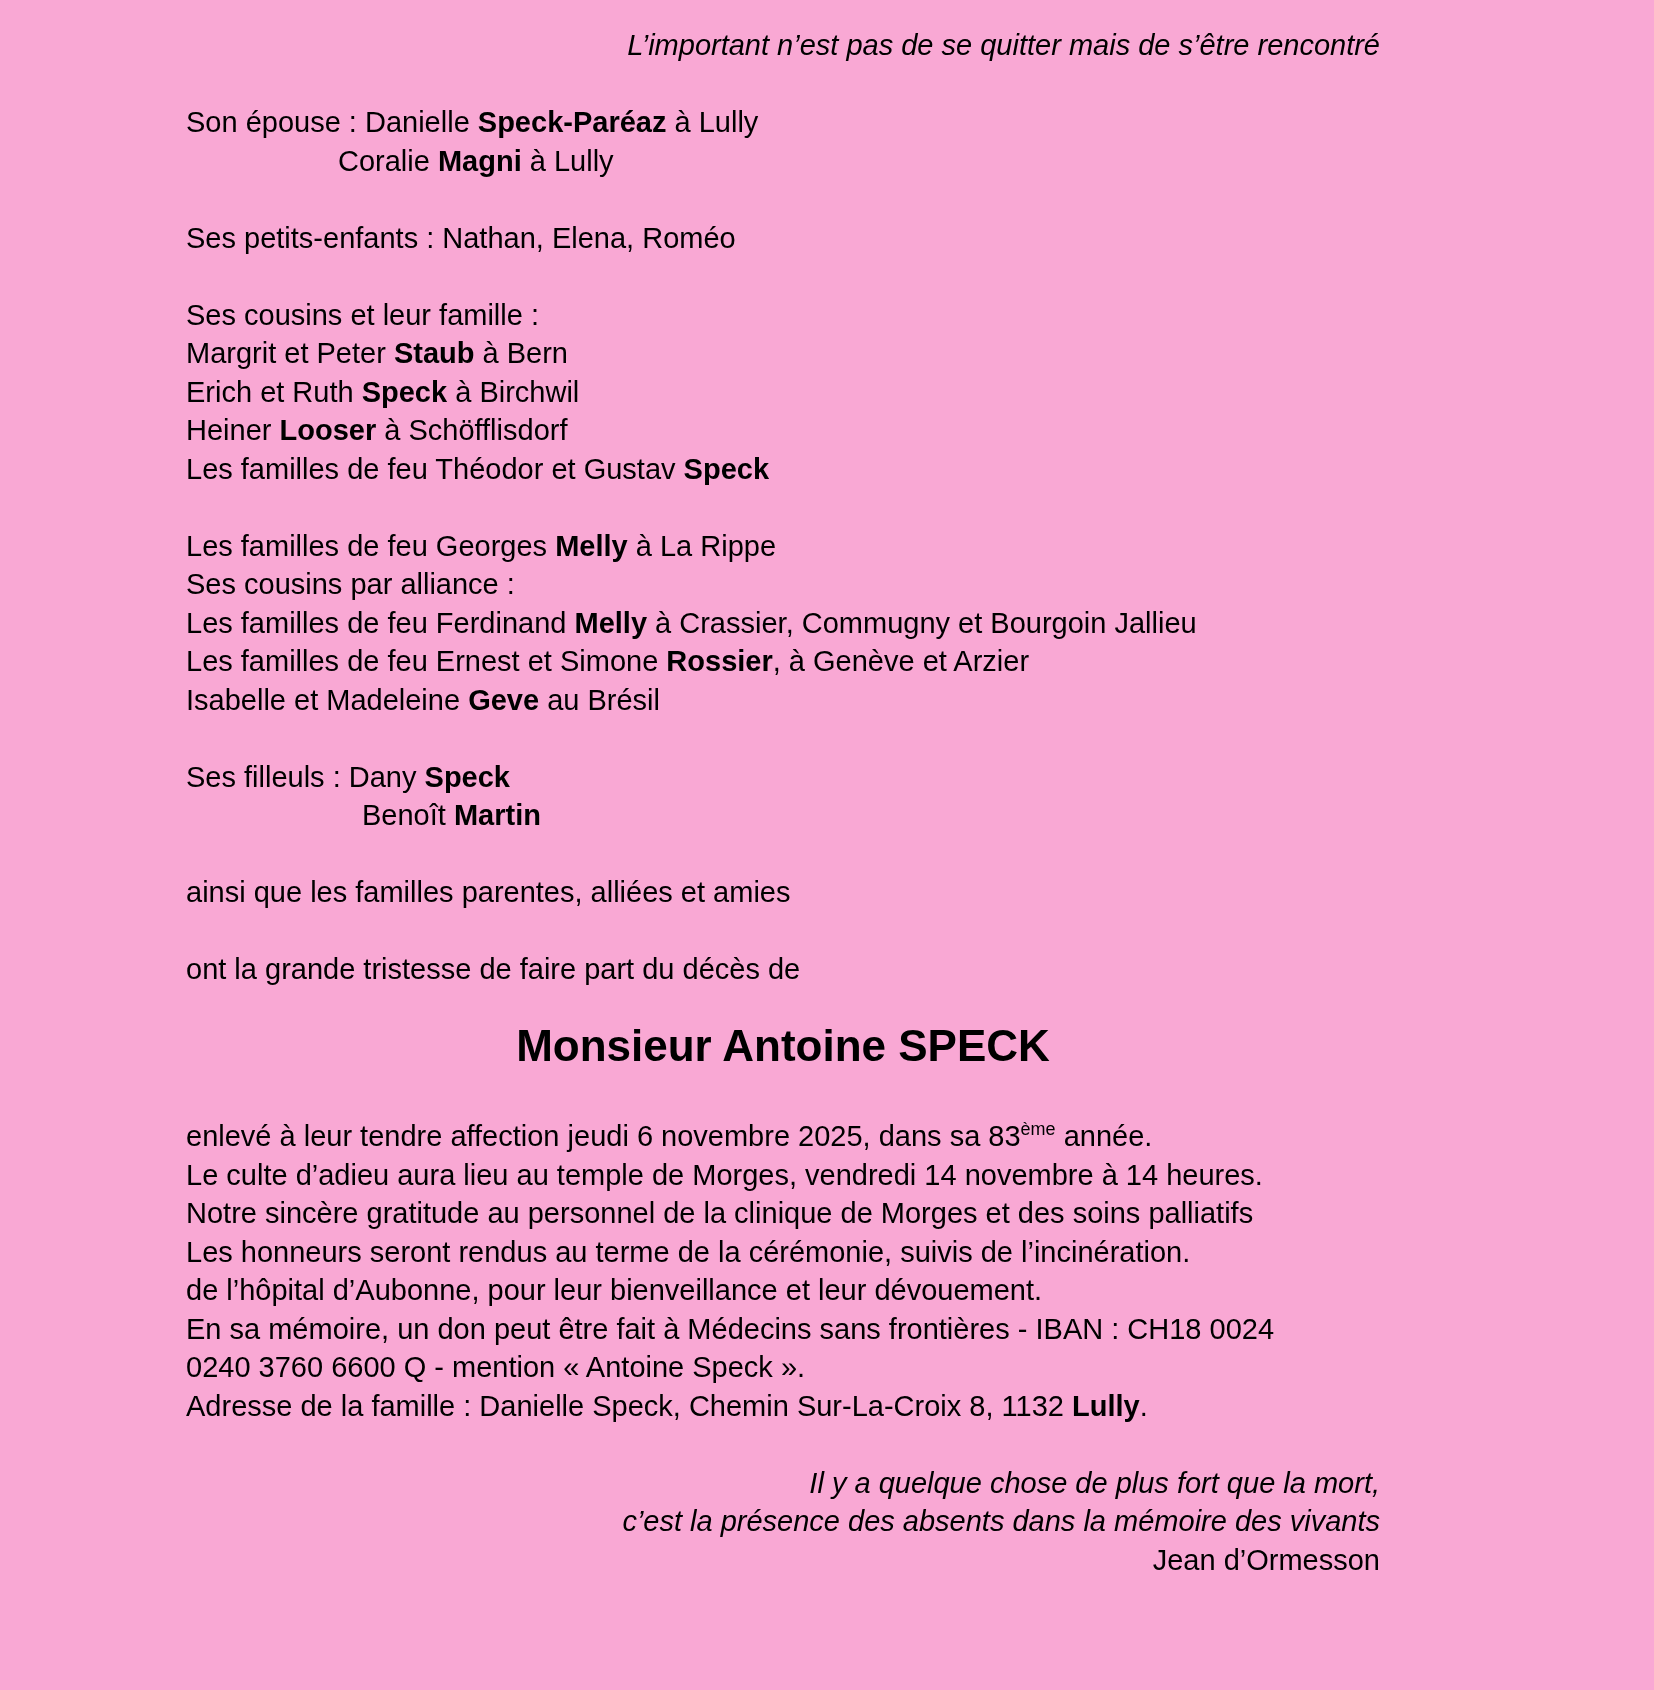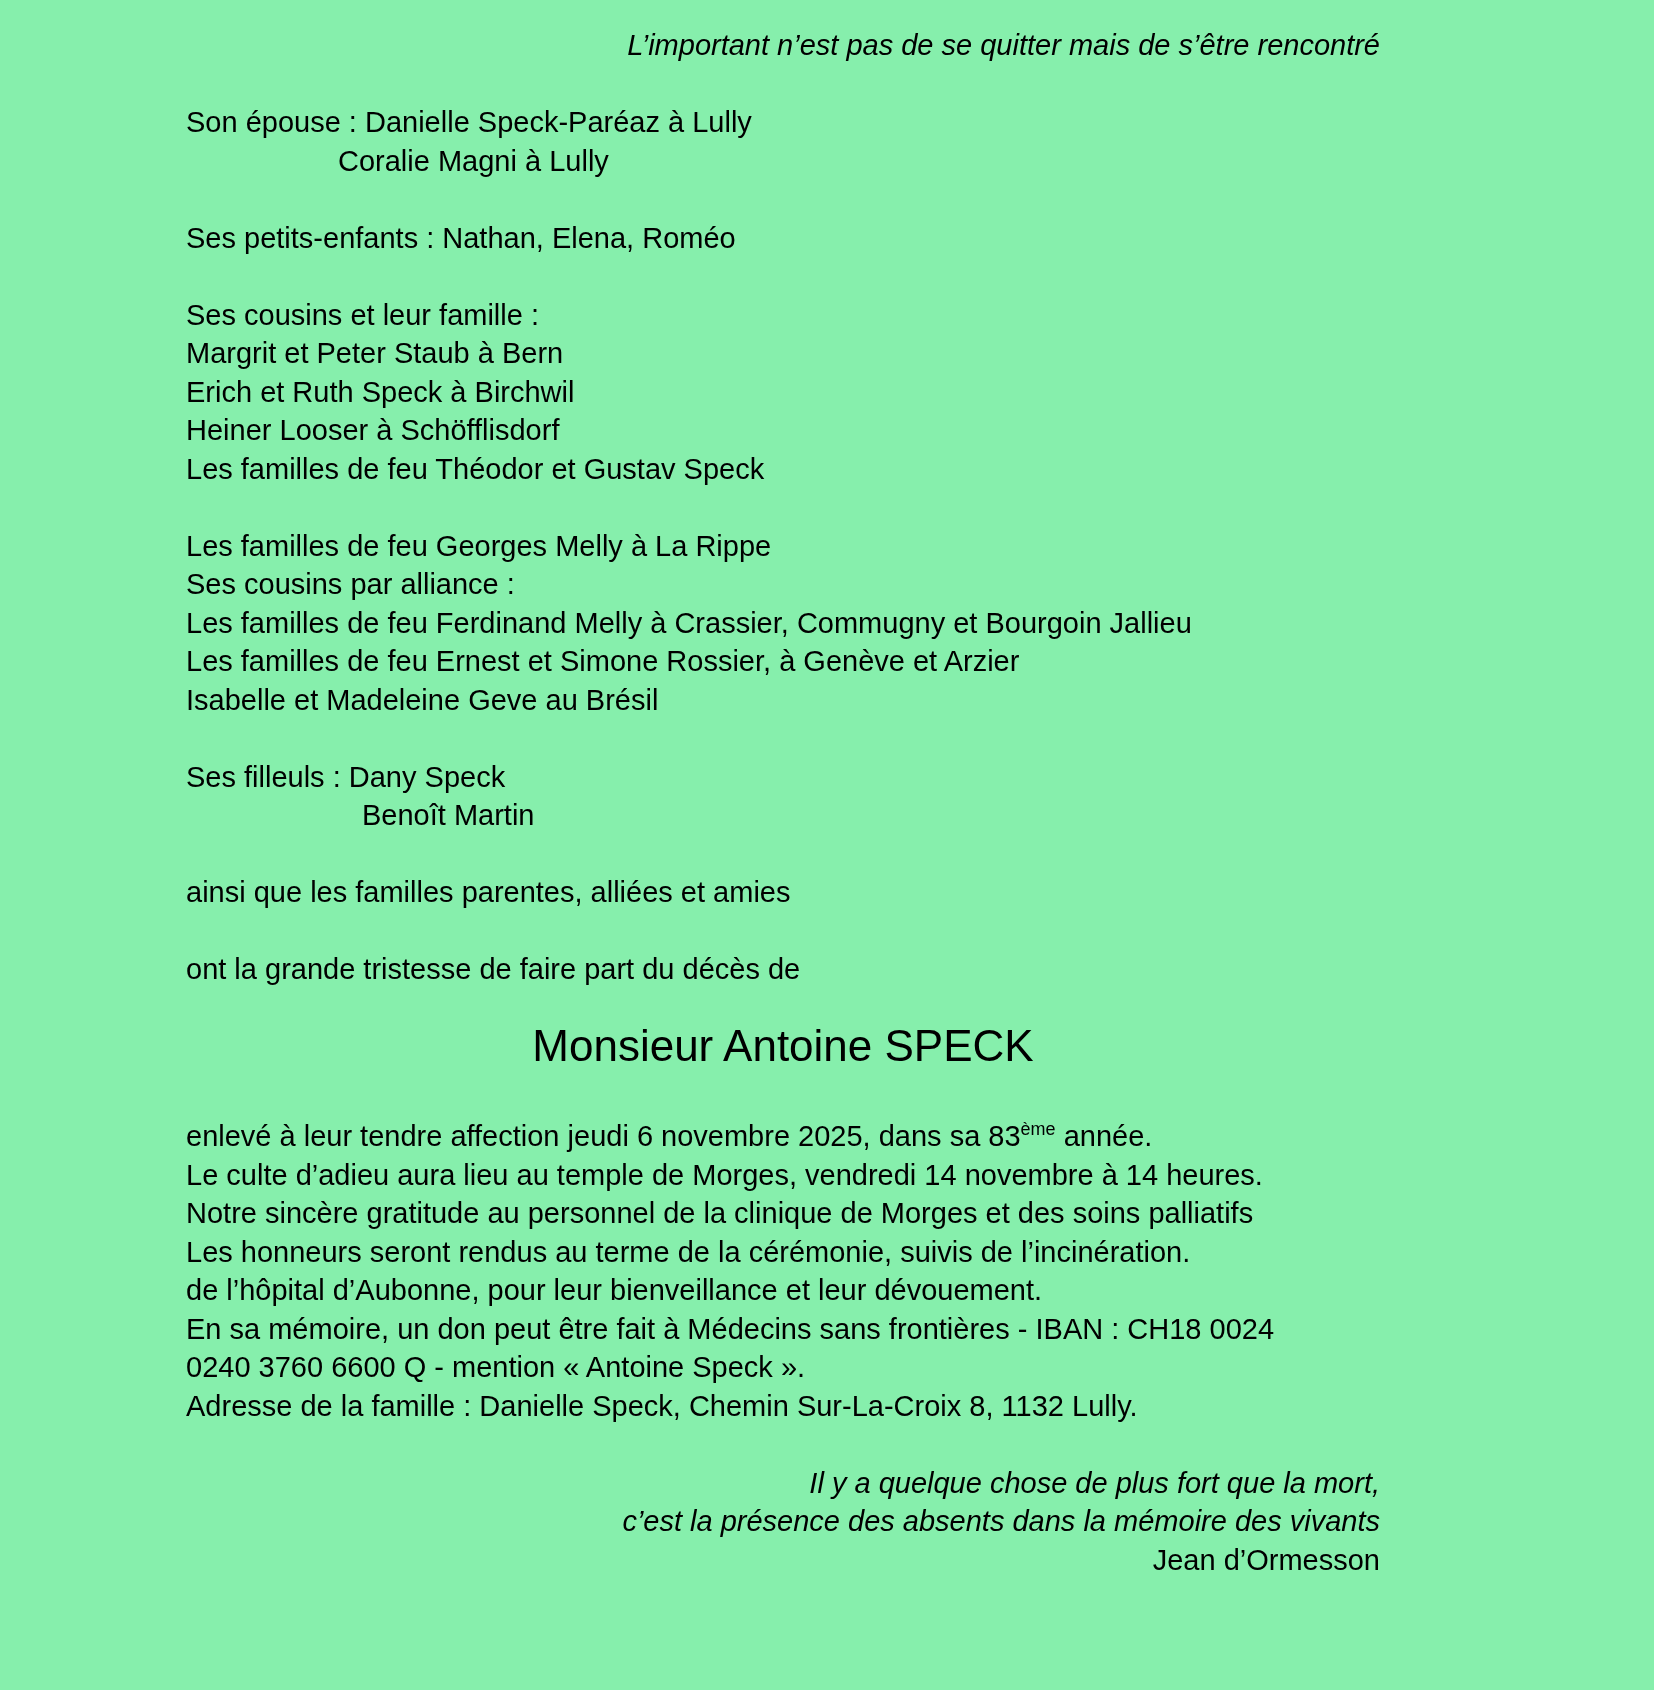--- a/index.html
+++ b/index.html
@@ -5,36 +5,36 @@
   html, body {
     margin: 0;
     padding: 0;
     background: #ffffff;
   }
   .page {
     position: relative;
     box-sizing: border-box;
     width: 1654px;
     height: 1690px;
-    background: #86efac;
+    background: #f9a8d4;
     color: #000000;
     font-family: "Liberation Sans", sans-serif;
     font-size: 29px;
     line-height: 38.5px;
     padding: 26px 274px 0 186px;
     overflow: hidden;
   }
   .line { white-space: pre-wrap; }
   .line.align-right  { text-align: right; }
   .line.align-center { text-align: center; }
   .line.italic { font-style: italic; }
   .line.large  { font-size: 44px; margin-bottom: 13px; }
   .line.indent-1 { padding-left: 152px; }
   .line.indent-2 { padding-left: 176px; }
-  .bold { font-weight: normal; margin-top: 36px; }
+  .bold { font-weight: bold; margin-top: 36px; }
   sup {
     font-size: 0.62em;
     line-height: 0;
     vertical-align: super;
   }
 </style>
 </head>
 <body>
 
 <div class="page">

